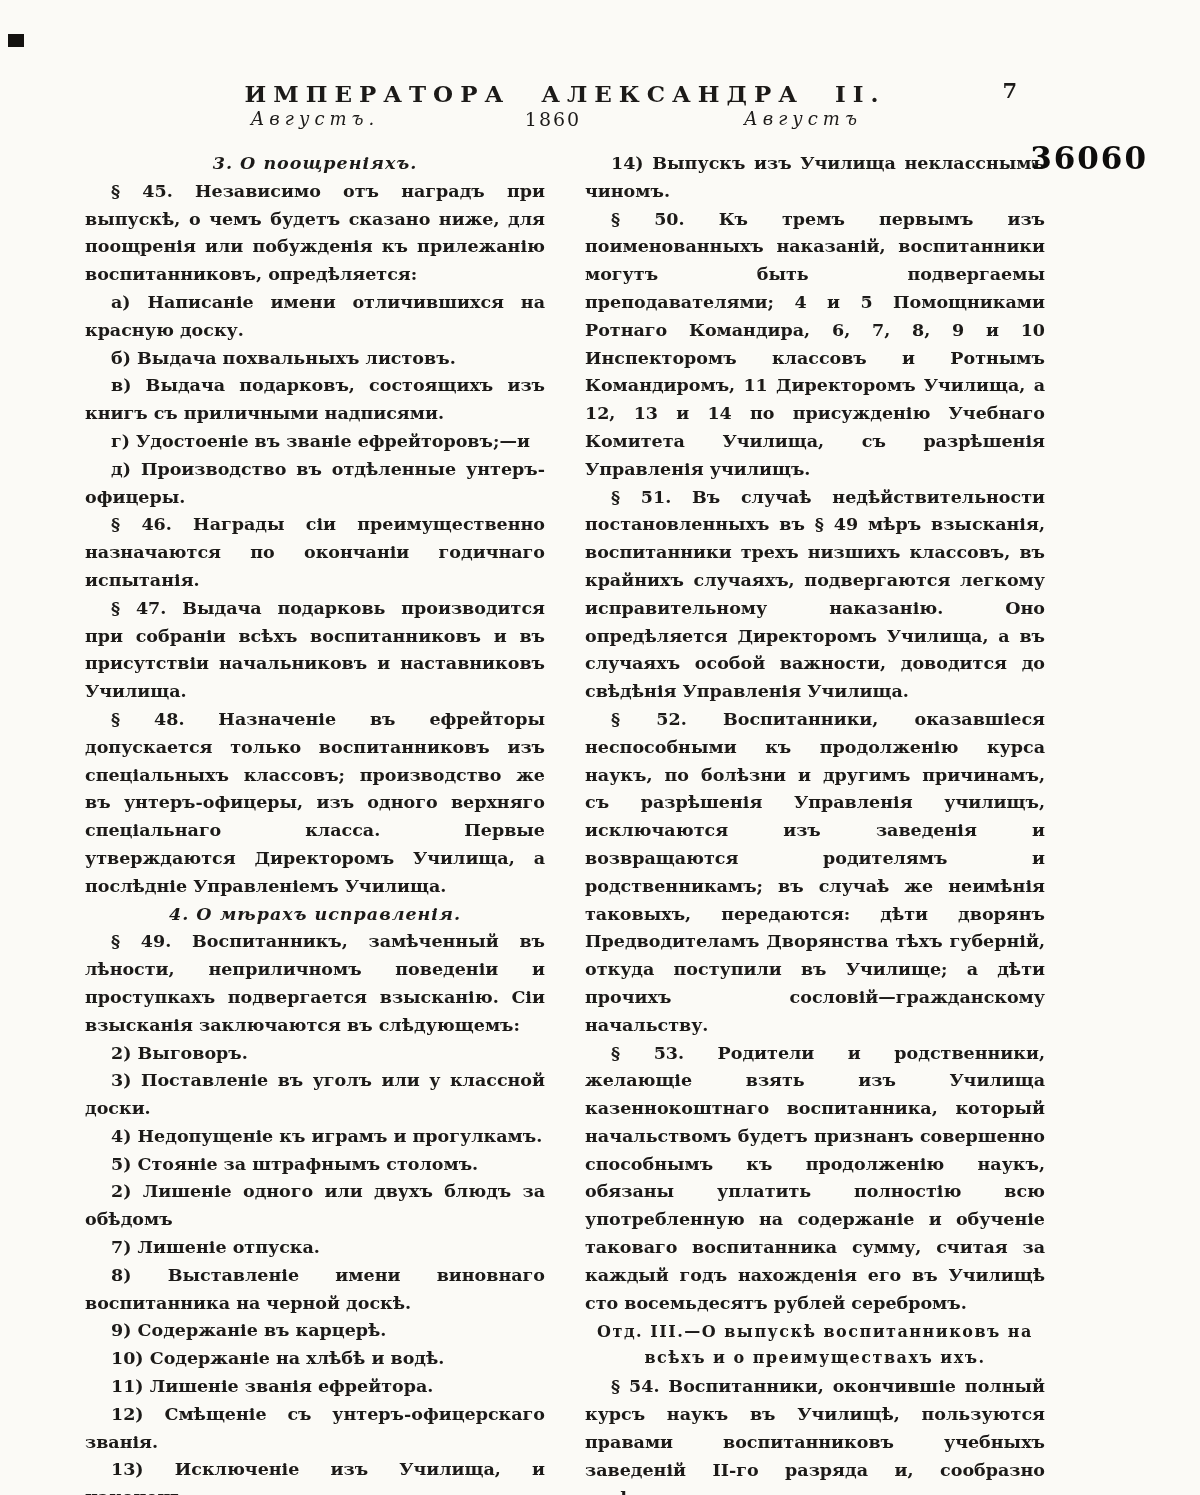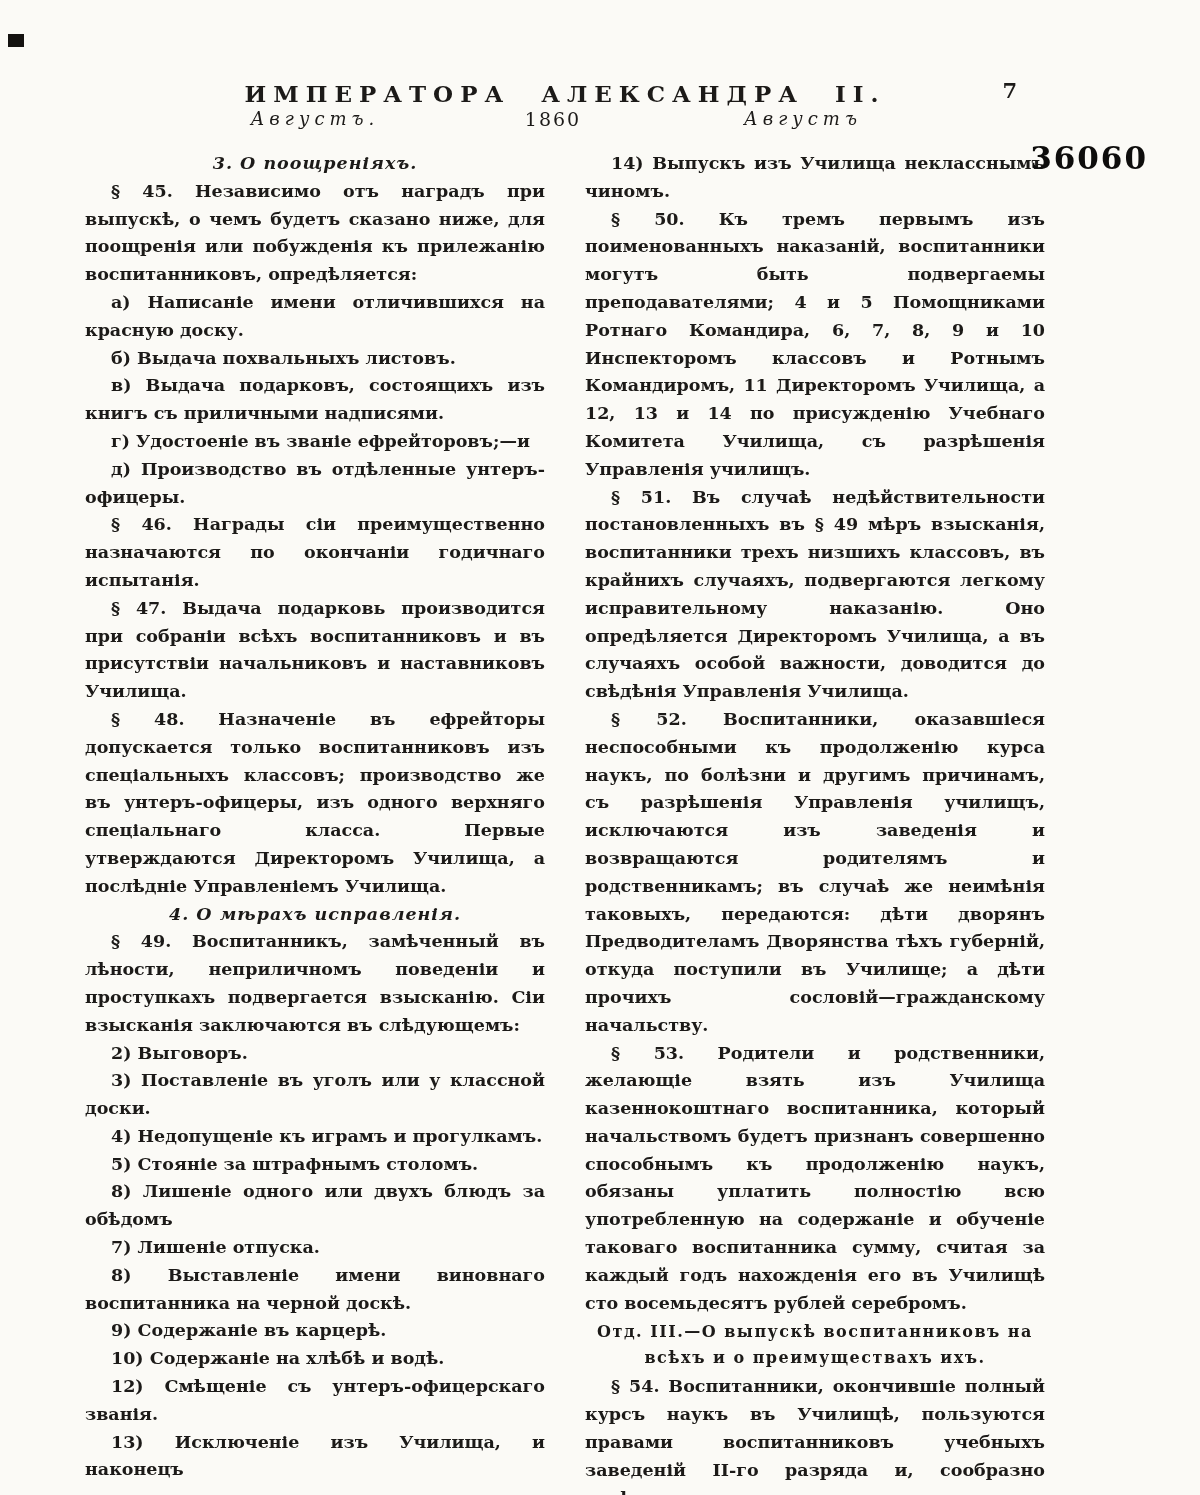--- a/index.html
+++ b/index.html
@@ -110,25 +110,26 @@
         <p class="block-item">д) Производство въ отдѣленные унтеръ-офицеры.</p>
         <p class="block-para">§ 46. Награды сіи преимущественно назначаются по окончаніи годичнаго испытанія.</p>
         <p class="block-para">§ 47. Выдача подарковь производится при собраніи всѣхъ воспитанниковъ и въ присутствіи начальниковъ и наставниковъ Училища.</p>
         <p class="block-para">§ 48. Назначеніе въ ефрейторы допускается только воспитанниковъ изъ спеціальныхъ классовъ; производство же въ унтеръ-офицеры, изъ одного верхняго спеціальнаго класса. Первые утверждаются Директоромъ Училища, а послѣдніе Управленіемъ Училища.</p>
         <p class="block-heading">4. О мѣрахъ исправленія.</p>
         <p class="block-para">§ 49. Воспитанникъ, замѣченный въ лѣности, неприличномъ поведеніи и проступкахъ подвергается взысканію. Сіи взысканія заключаются въ слѣдующемъ:</p>
         <p class="block-item">2) Выговоръ.</p>
         <p class="block-item">3) Поставленіе въ уголъ или у классной доски.</p>
         <p class="block-item">4) Недопущеніе къ играмъ и прогулкамъ.</p>
         <p class="block-item">5) Стояніе за штрафнымъ столомъ.</p>
-        <p class="block-item">8) Лишеніе одного или двухъ блюдъ за обѣдомъ</p>
+        <p class="block-item">2) Лишеніе одного или двухъ блюдъ за обѣдомъ</p>
         <p class="block-item">7) Лишеніе отпуска.</p>
         <p class="block-item">8) Выставленіе имени виновнаго воспитанника на черной доскѣ.</p>
         <p class="block-item">9) Содержаніе въ карцерѣ.</p>
         <p class="block-item">10) Содержаніе на хлѣбѣ и водѣ.</p>
+        <p class="block-item">11) Лишеніе званія ефрейтора.</p>
         <p class="block-item">12) Смѣщеніе съ унтеръ-офицерскаго званія.</p>
         <p class="block-item">13) Исключеніе изъ Училища, и наконецъ</p>
       </div>
     <div class="column">
 
     <p class="block-item">14) Выпускъ изъ Училища некласснымъ чиномъ.</p>
         <p class="block-para">§ 50. Къ тремъ первымъ изъ поименованныхъ наказаній, воспитанники могутъ быть подвергаемы преподавателями; 4 и 5 Помощниками Ротнаго Командира, 6, 7, 8, 9 и 10 Инспекторомъ классовъ и Ротнымъ Командиромъ, 11 Директоромъ Училища, а 12, 13 и 14 по присужденію Учебнаго Комитета Училища, съ разрѣшенія Управленія училищъ.</p>
         <p class="block-para">§ 51. Въ случаѣ недѣйствительности постановленныхъ въ § 49 мѣръ взысканія, воспитанники трехъ низшихъ классовъ, въ крайнихъ случаяхъ, подвергаются легкому исправительному наказанію. Оно опредѣляется Директоромъ Училища, а въ случаяхъ особой важности, доводится до свѣдѣнія Управленія Училища.</p>
         <p class="block-para">§ 52. Воспитанники, оказавшіеся неспособными къ продолженію курса наукъ, по болѣзни и другимъ причинамъ, съ разрѣшенія Управленія училищъ, исключаются изъ заведенія и возвращаются родителямъ и родственникамъ; въ случаѣ же неимѣнія таковыхъ, передаются: дѣти дворянъ Предводителамъ Дворянства тѣхъ губерній, откуда поступили въ Училище; а дѣти прочихъ сословій—гражданскому начальству.</p>
         <p class="block-para">§ 53. Родители и родственники, желающіе взять изъ Училища казеннокоштнаго воспитанника, который начальствомъ будетъ признанъ совершенно способнымъ къ продолженію наукъ, обязаны уплатить полностію всю употребленную на содержаніе и обученіе таковаго воспитанника сумму, считая за каждый годъ нахожденія его въ Училищѣ сто восемьдесятъ рублей серебромъ.</p>

